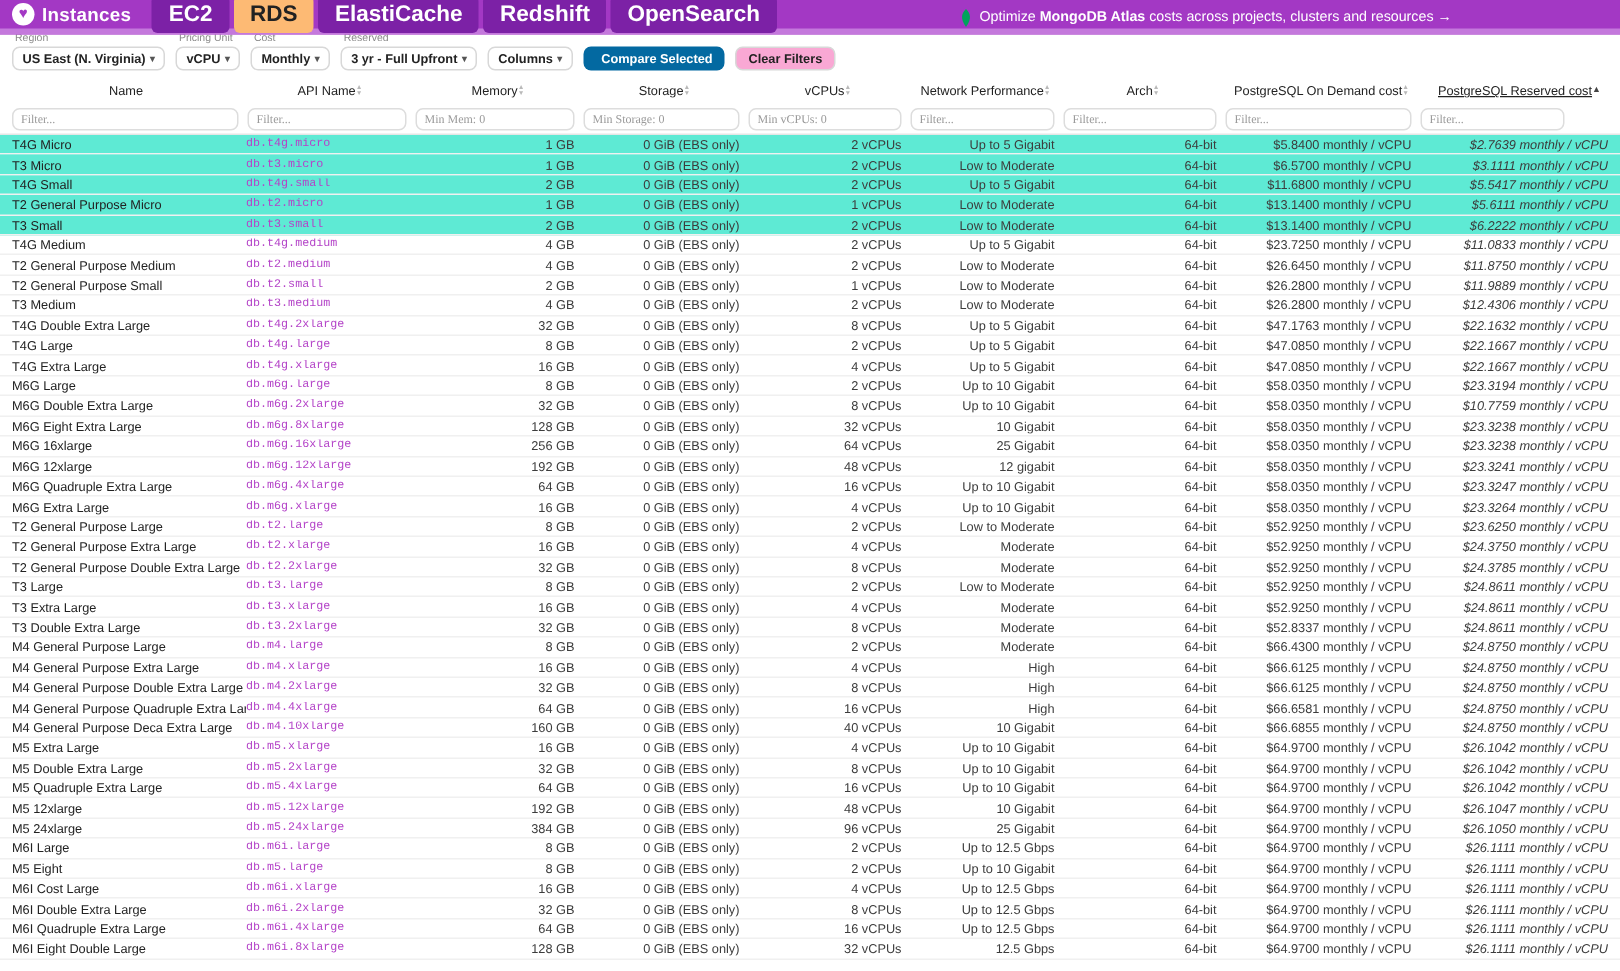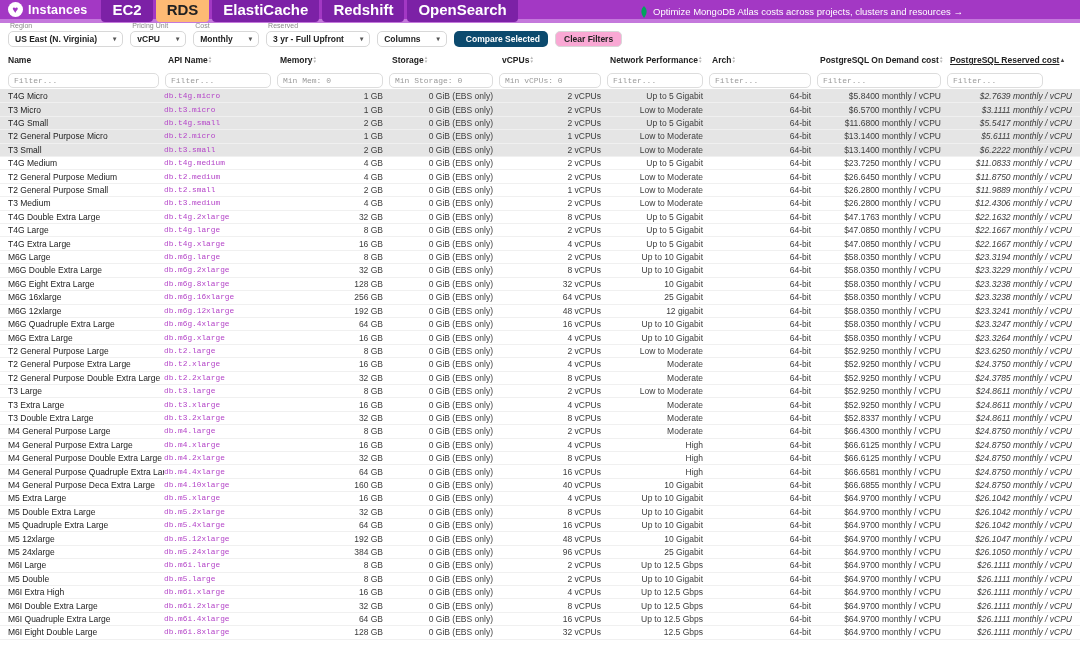--- a/index.html
+++ b/index.html
@@ -13,58 +13,58 @@
   .logo-circle { width: 15px; height: 15px; border-radius: 50%; background: #fff;
     display: flex; align-items: center; justify-content: center; }
   .logo-heart { color: #A338C4; font-size: 10px; line-height: 10px; }
   .logo-text { color: #fff; font-weight: bold; font-size: 12.5px; letter-spacing: .2px; }
   .tabs { display: flex; gap: 3px; margin-left: 14px; }
   .tab { background: #7C21A6; color: #fff; font-size: 15px; font-weight: bold;
     padding: 4px 11px; border-radius: 4px; cursor: pointer; }
   .tab.active { background: #fdba74; color: #222; }
   .banner { position: absolute; left: 640px; top: 0; height: 23px; display: flex;
     align-items: center; gap: 5px; color: #fff; font-size: 9.5px; cursor: pointer; }
-  .banner b { font-weight: normal; }
+  .banner b { font-weight: bold; }
 
   
   .toolbar { height: 28px; display: flex; align-items: flex-end; gap: 7px; padding: 2px 8px 4px; }
   .fgroup { display: flex; flex-direction: column; }
   .fgroup .flabel { font-size: 7px; color: #8a8a8a; margin: 0 0 1px 2px; height: 8px; }
-  .select { display: flex; align-items: center; gap: 16px; border: 1px solid #d8d8d8;
+  .select { display: flex; align-items: center; gap: 3px; border: 1px solid #d8d8d8;
     border-radius: 5px; background: #fff; padding: 2px 6px; font-size: 8.5px; color: #222;
     font-weight: bold; height: 16px; cursor: pointer; white-space: nowrap; }
   .caret { font-size: 6.5px; color: #555; }
   .btn { height: 16px; display: flex; align-items: center; border-radius: 5px;
     font-size: 8.5px; font-weight: bold; padding: 0 8px; cursor: pointer; white-space: nowrap; }
-  .btn-compare { background: #0c4a6e; color: #fff; padding-left: 12px; }
+  .btn-compare { background: #0369a1; color: #fff; padding-left: 12px; }
   .btn-clear { background: #f9a8d4; border: 1px solid #d8d8d8; color: #222; }
 
   
   .grid { --cols: 164px 112px 112px 110px 108px 102px 108px 130px 1fr; }
   .ghead, .gfilters, .grow { display: grid; grid-template-columns: var(--cols); }
   .ghead { height: 16px; align-items: center; padding-top: 2px; }
-  .hcell { display: flex; align-items: center; justify-content: flex-start;
-    font-size: 8.5px; font-weight: bold; color: #222; padding: 0 4px; cursor: pointer;
+  .hcell { display: flex; align-items: center; justify-content: center;
+    font-size: 8.5px; font-weight: normal; color: #222; padding: 0 4px; cursor: pointer;
     white-space: nowrap; overflow: hidden; }
   .hcell:first-child { padding-left: 8px; }
   .hcell .u { text-decoration: underline; }
   .sort-both { display: flex; flex-direction: column; line-height: 4px;
     font-size: 4.5px; color: #b9b9b9; }
   .sort-asc { font-size: 6px; color: #444; }
   .gfilters { height: 23px; align-items: center; border-bottom: 1px solid #e6e6e6; }
   .fcell { padding: 0 5px 0 1px; }
   .fcell:first-child { padding-left: 8px; }
   .fcell input { width: 100%; height: 15px; border: 1px solid #ddd; border-radius: 5px;
     font-size: 8px; padding: 0 5px; color: #333; outline: none;
-    font-family: Liberation Mono, monospace; }
+    font-family: Liberation Serif, serif; }
   .fcell input::placeholder { color: #9a9a9a; }
   .fcell.short input { width: 75%; }
   .grow { height: 13.42px; align-items: center; border-bottom: 1px solid #f0f0f0;
     font-size: 8.5px; color: #333; cursor: pointer; }
-  .grow.selected { background: #e5e5e5; }
+  .grow.selected { background: #5eead4; }
   .c { white-space: nowrap; overflow: hidden; }
   .c-name { padding-left: 8px; color: #222; }
   .c-api { font-family: Liberation Mono, monospace; font-size: 7.8px; color: #B444C8; }
   .c-right { text-align: right; padding-right: 5px; color: #3c3c3c; }
   .c-res { padding-right: 8px; font-style: italic; }
 </style>
 </head>
 <body>
 
 <div class="topbar">
@@ -356,21 +356,21 @@
       </div>
       <div class="grow">
         <div class="c c-name">M6G Double Extra Large</div>
         <div class="c c-api">db.m6g.2xlarge</div>
         <div class="c c-right">32 GB</div>
         <div class="c c-right">0 GiB (EBS only)</div>
         <div class="c c-right">8 vCPUs</div>
         <div class="c c-right">Up to 10 Gigabit</div>
         <div class="c c-right">64-bit</div>
         <div class="c c-right">$58.0350 monthly / vCPU</div>
-        <div class="c c-right c-res">$23.3229 monthly / vCPU</div>
+        <div class="c c-right c-res">$10.7759 monthly / vCPU</div>
       </div>
       <div class="grow">
         <div class="c c-name">M6G Eight Extra Large</div>
         <div class="c c-api">db.m6g.8xlarge</div>
         <div class="c c-right">128 GB</div>
         <div class="c c-right">0 GiB (EBS only)</div>
         <div class="c c-right">32 vCPUs</div>
         <div class="c c-right">10 Gigabit</div>
         <div class="c c-right">64-bit</div>
         <div class="c c-right">$58.0350 monthly / vCPU</div>
@@ -601,32 +601,32 @@
         <div class="c c-api">db.m6i.large</div>
         <div class="c c-right">8 GB</div>
         <div class="c c-right">0 GiB (EBS only)</div>
         <div class="c c-right">2 vCPUs</div>
         <div class="c c-right">Up to 12.5 Gbps</div>
         <div class="c c-right">64-bit</div>
         <div class="c c-right">$64.9700 monthly / vCPU</div>
         <div class="c c-right c-res">$26.1111 monthly / vCPU</div>
       </div>
       <div class="grow">
-        <div class="c c-name">M5 Double</div>
+        <div class="c c-name">M5 Eight</div>
         <div class="c c-api">db.m5.large</div>
         <div class="c c-right">8 GB</div>
         <div class="c c-right">0 GiB (EBS only)</div>
         <div class="c c-right">2 vCPUs</div>
         <div class="c c-right">Up to 10 Gigabit</div>
         <div class="c c-right">64-bit</div>
         <div class="c c-right">$64.9700 monthly / vCPU</div>
         <div class="c c-right c-res">$26.1111 monthly / vCPU</div>
       </div>
       <div class="grow">
-        <div class="c c-name">M6I Extra High</div>
+        <div class="c c-name">M6I Cost Large</div>
         <div class="c c-api">db.m6i.xlarge</div>
         <div class="c c-right">16 GB</div>
         <div class="c c-right">0 GiB (EBS only)</div>
         <div class="c c-right">4 vCPUs</div>
         <div class="c c-right">Up to 12.5 Gbps</div>
         <div class="c c-right">64-bit</div>
         <div class="c c-right">$64.9700 monthly / vCPU</div>
         <div class="c c-right c-res">$26.1111 monthly / vCPU</div>
       </div>
       <div class="grow">

